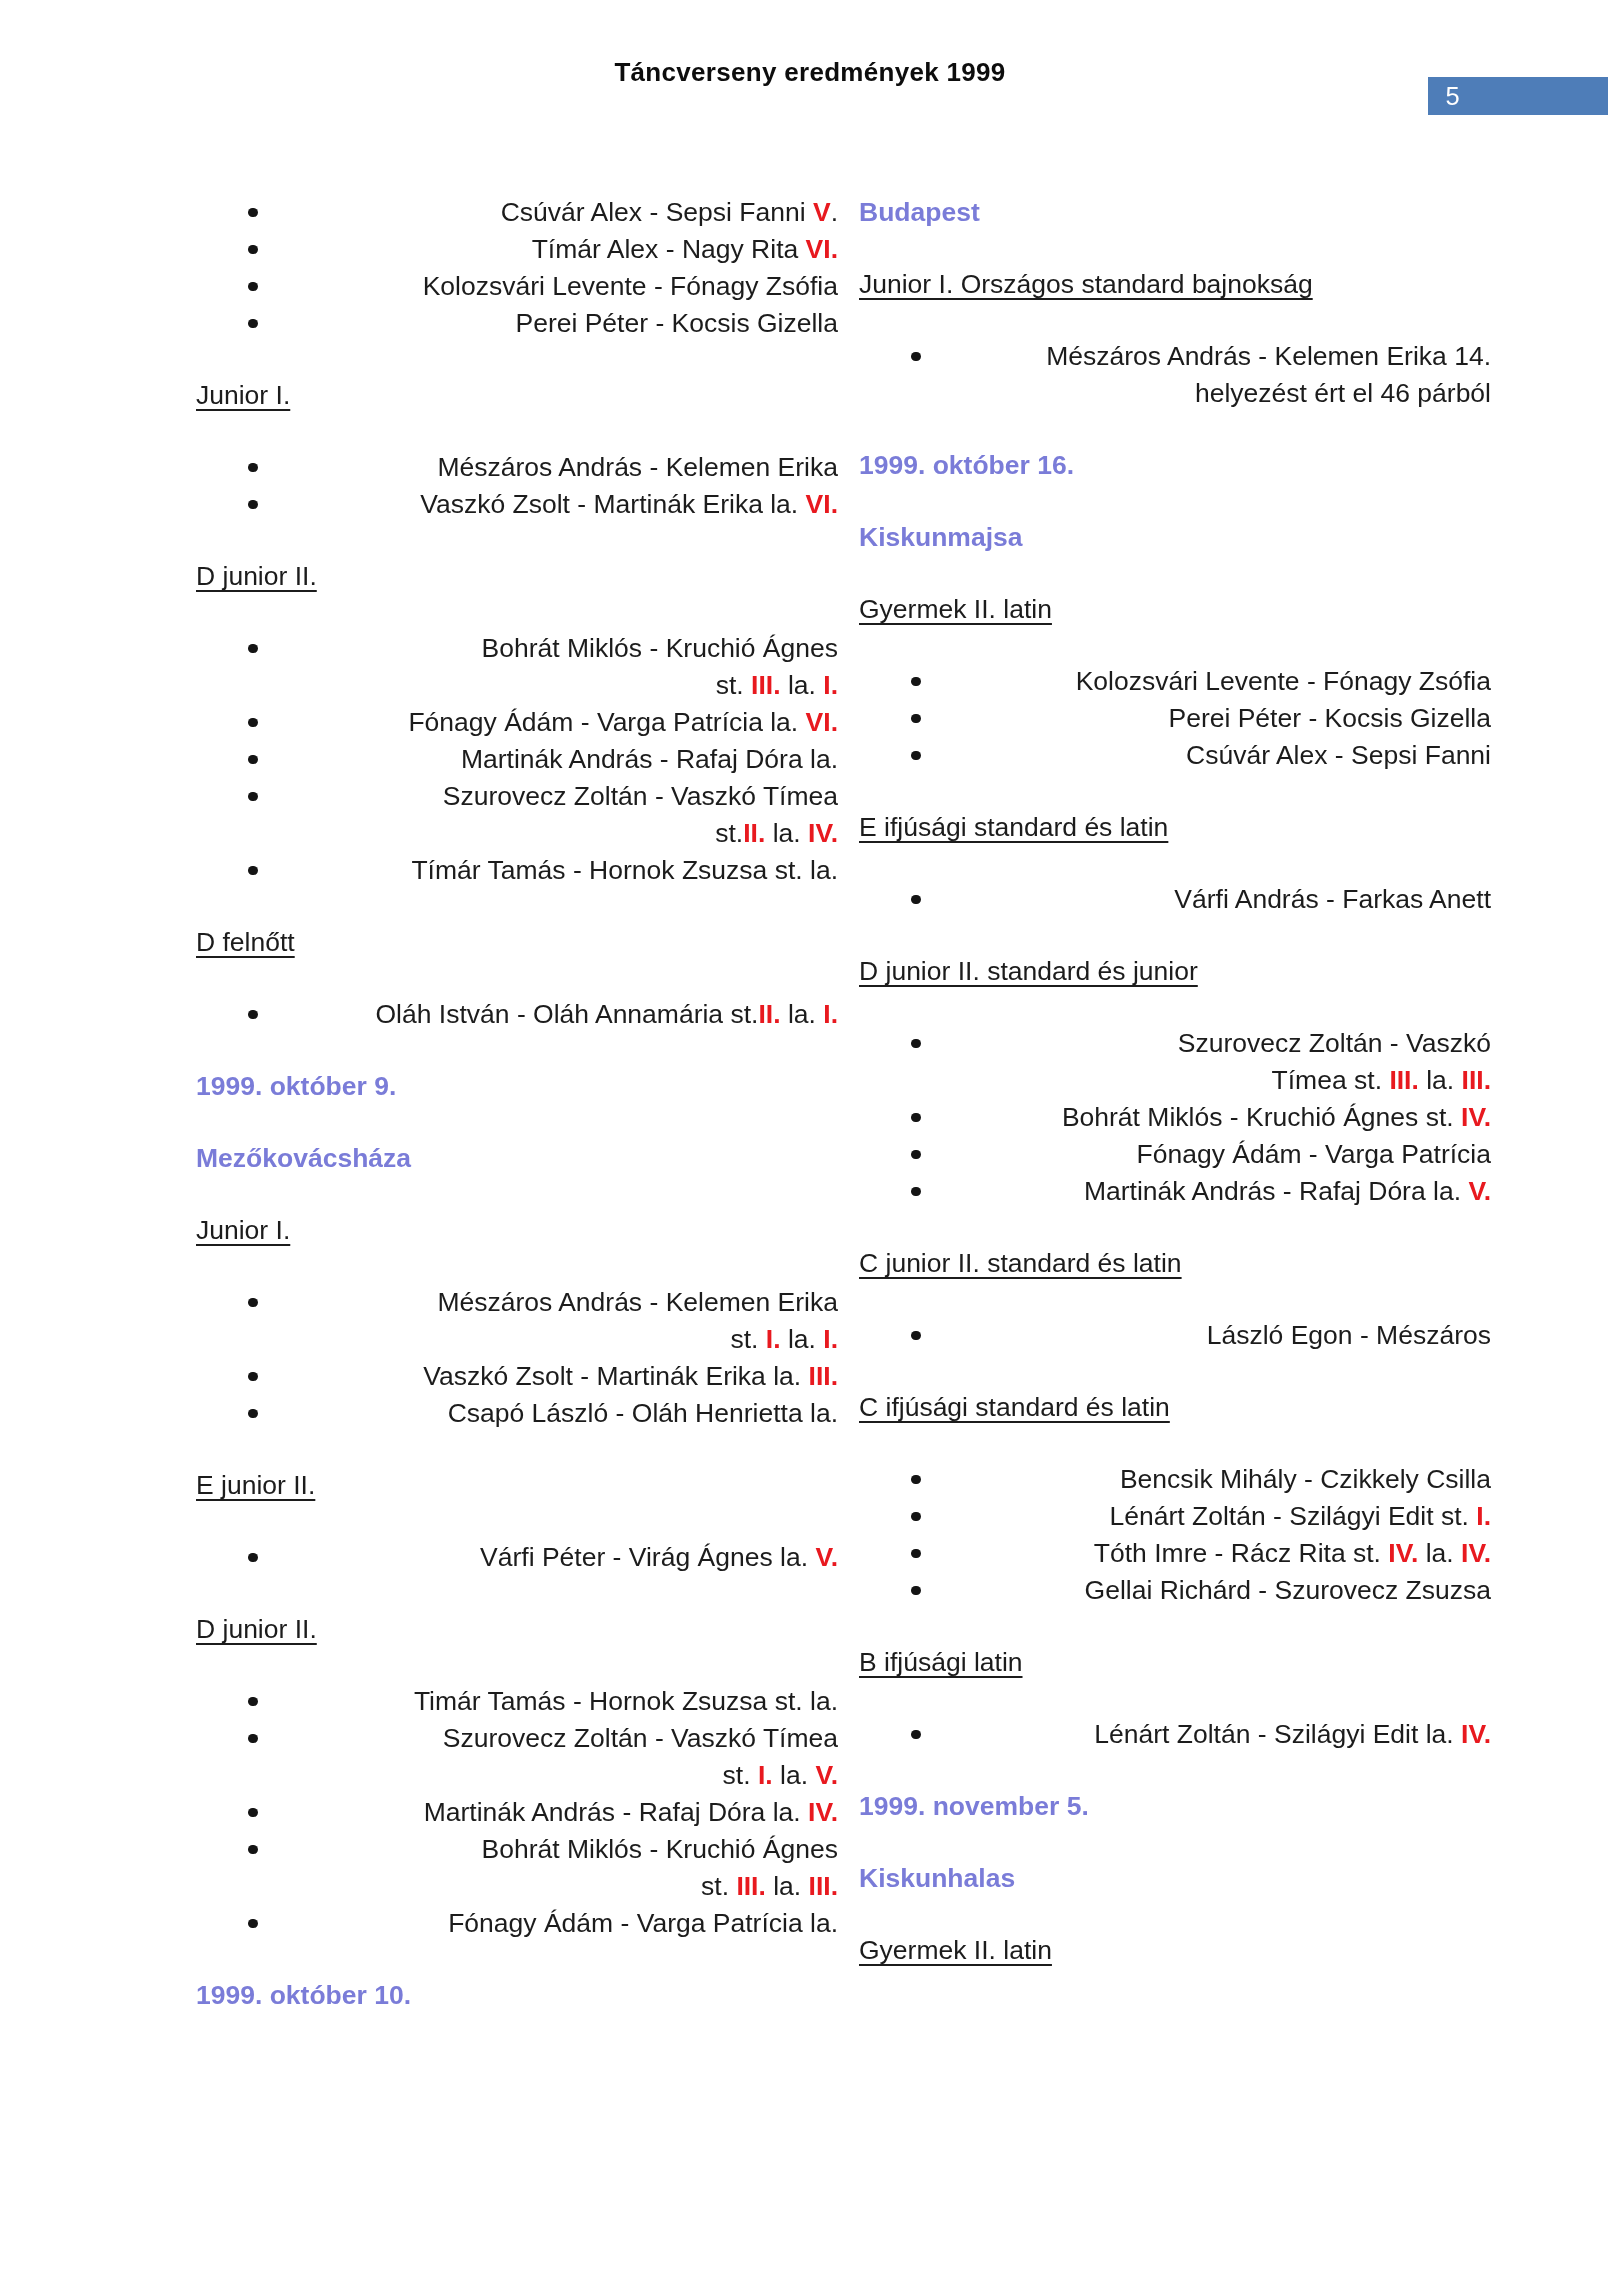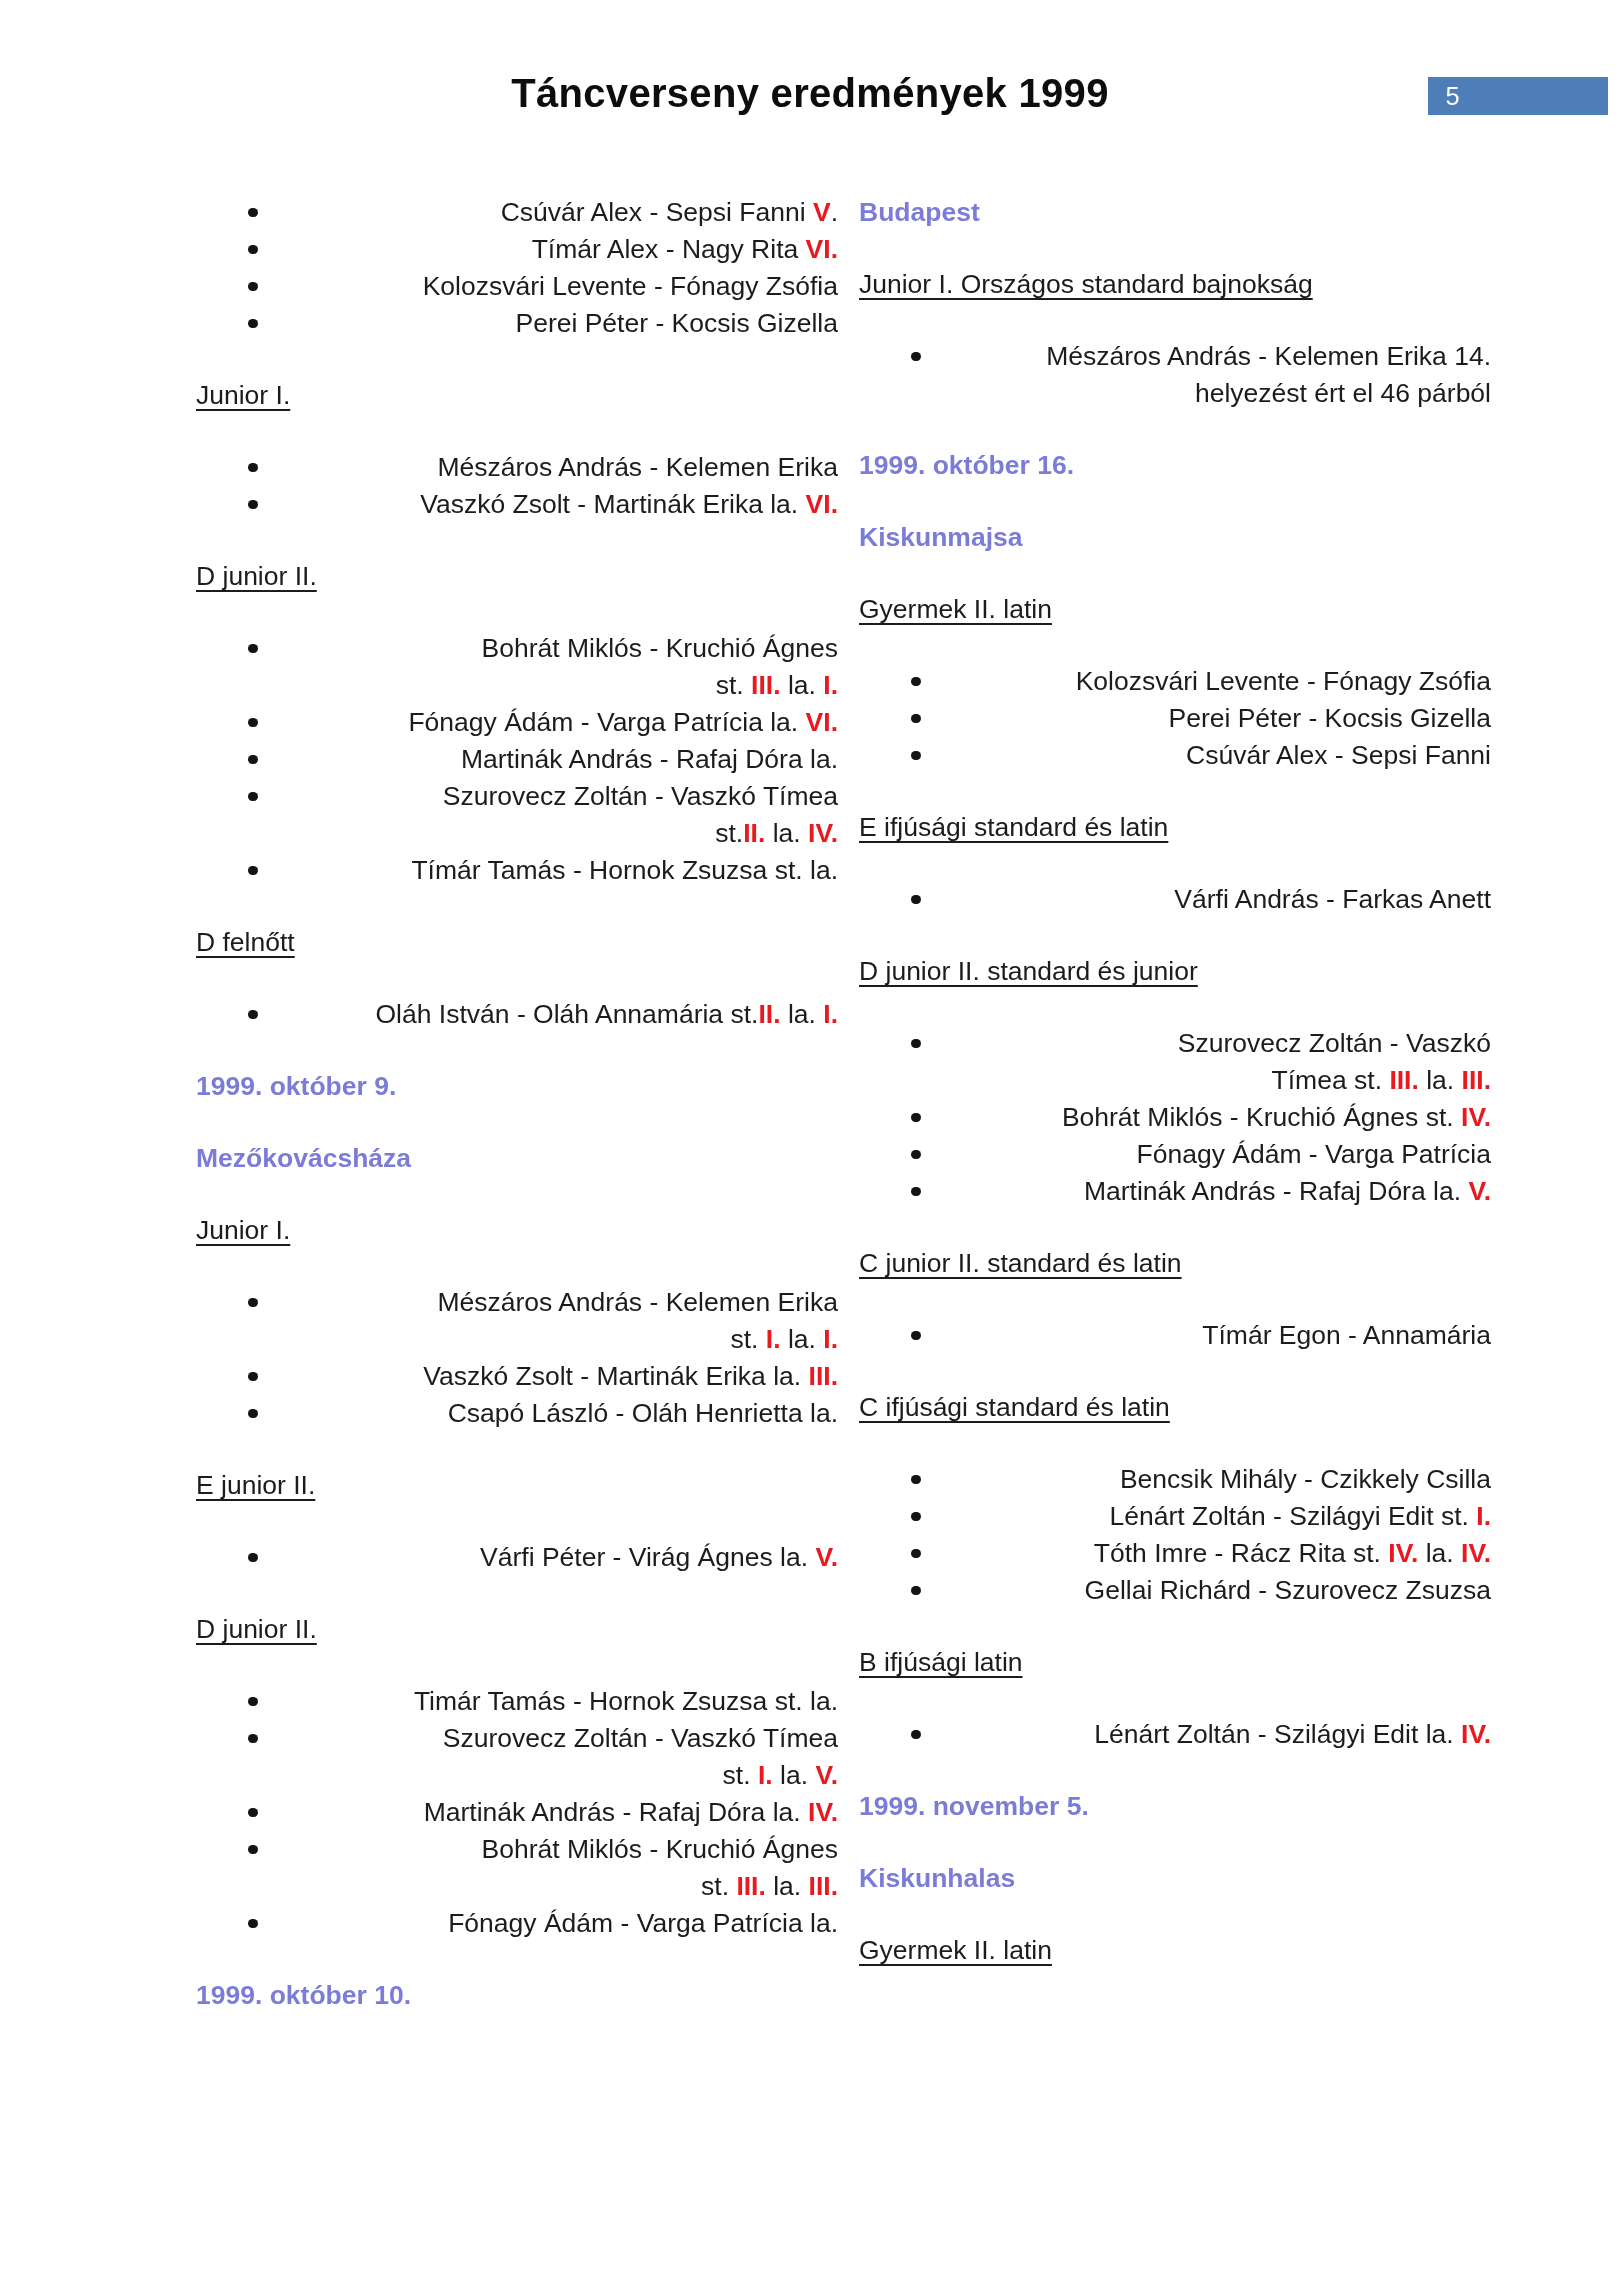--- a/index.html
+++ b/index.html
@@ -5,23 +5,23 @@
   html, body { margin: 0; padding: 0; }
   body {
     width: 1620px; height: 2293px;
     background: #ffffff;
     position: relative;
     font-family: "Liberation Sans", sans-serif;
     color: var(--text, #1c1c1c);
     overflow: hidden;
   }
   .page-title {
-    position: absolute; top: 71px; left: 0; right: 0;
+    position: absolute; top: 57px; left: 0; right: 0;
     text-align: center;
-    font-size: 40px; font-weight: 700; letter-spacing: 0.3px;
+    font-size: 26px; font-weight: 700; letter-spacing: 0.3px;
     color: #0d0d0d;
   }
   .page-badge {
     position: absolute; left: 1428px; top: 77px;
     width: 180px; height: 38px; box-sizing: border-box;
     background: var(--badge, #4e7db8);
     color: #ffffff; font-size: 25.5px; line-height: 38px;
     padding-left: 17.6px;
   }
   .col {
@@ -200,21 +200,21 @@
       <li>
         <div class="line"><span class="dot"></span><span>Fónagy Ádám - Varga Patrícia</span></div>
       </li>
       <li>
         <div class="line"><span class="dot"></span><span>Martinák András - Rafaj Dóra la. </span><span class="rank">V.</span></div>
       </li>
     </ul>
     <div class="heading">C junior II. standard és latin</div>
     <ul class="group">
       <li>
-        <div class="line"><span class="dot"></span><span>Tímár Egon - Annamária</span></div>
+        <div class="line"><span class="dot"></span><span>László Egon - Mészáros</span></div>
       </li>
     </ul>
     <div class="heading">C ifjúsági standard és latin</div>
     <ul class="group">
       <li>
         <div class="line"><span class="dot"></span><span>Bencsik Mihály - Czikkely Csilla</span></div>
       </li>
       <li>
         <div class="line"><span class="dot"></span><span>Lénárt Zoltán - Szilágyi Edit st. </span><span class="rank">I.</span></div>
       </li>

